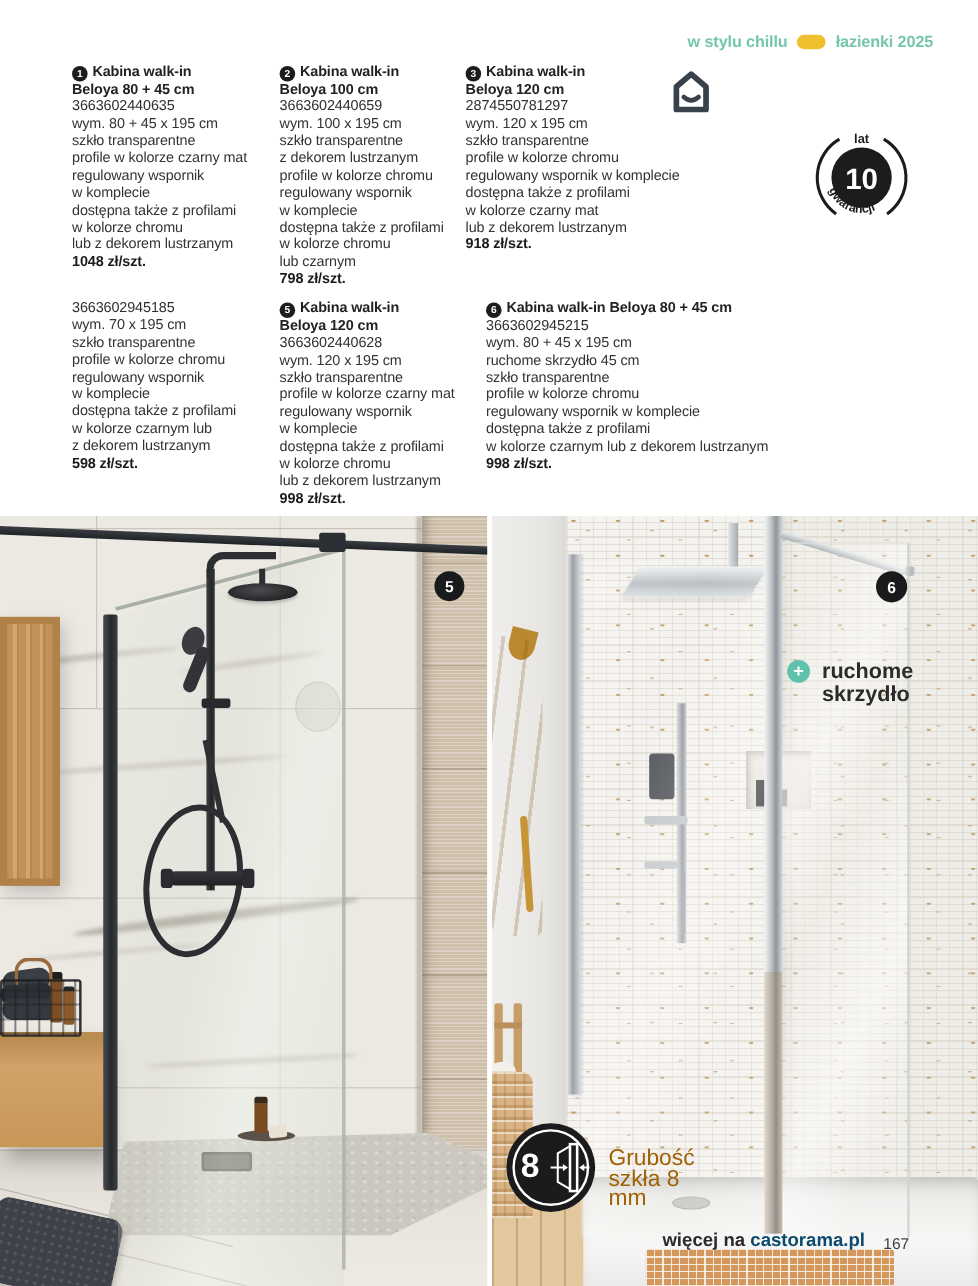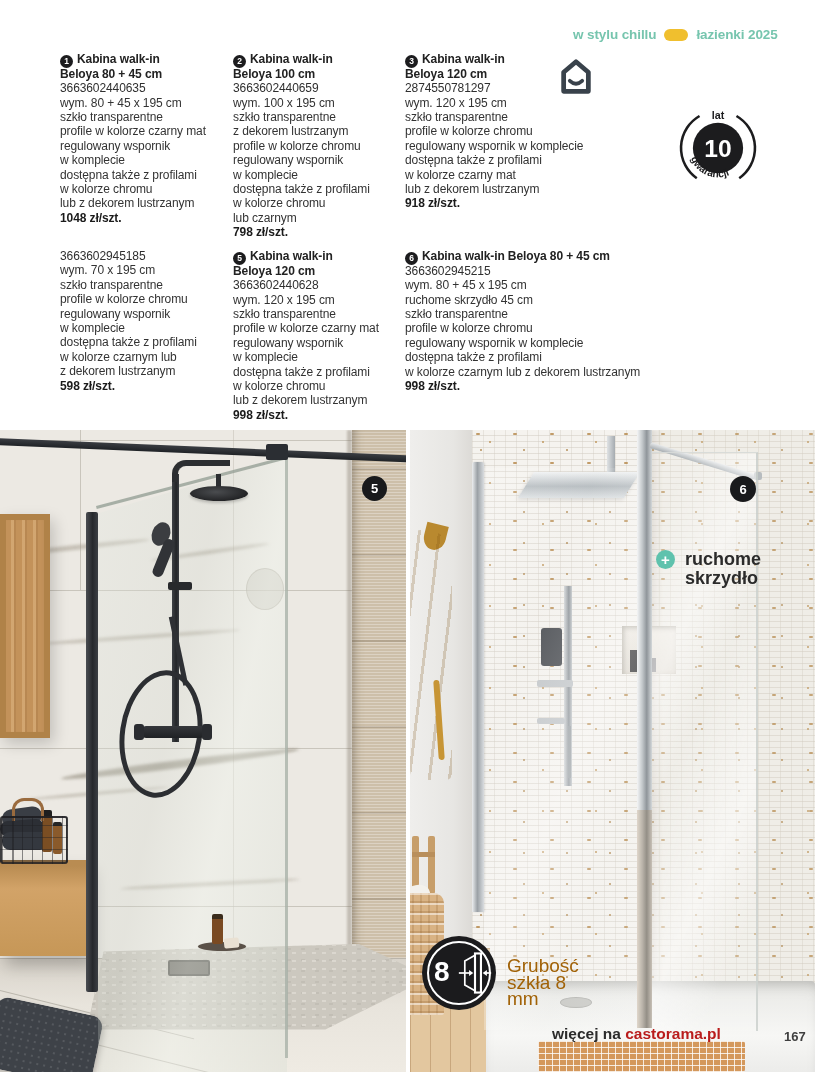--- a/index.html
+++ b/index.html
@@ -39,22 +39,22 @@
   
   .g8-ring{position:absolute;inset:5px;border:2.5px solid #fff;border-radius:50%;}
   .g8-num{position:absolute;left:12px;top:20px;font-size:28px;font-weight:bold;color:#fff;}
   .glass-label{font-size:19px;line-height:16.5px;color:#a16207;}
 
   .plus-circle{width:19px;height:19px;border-radius:50%;background:#5fc2ad;color:#fff;
                font-size:15px;font-weight:bold;display:flex;align-items:center;justify-content:center;}
   .feature-text{font-size:18px;line-height:19px;font-weight:bold;color:#2b2b2b;}
 
   .caption{position:absolute;left:552px;top:1025px;font-size:15.5px;font-weight:bold;color:#2b2b2b;z-index:6;}
-  .caption .site{color:#b91c1c;text-align:right;}
-  .page-num{position:absolute;left:736px;top:1029px;font-size:13px;font-weight:700;color:#3f3f3f;z-index:6;margin-left:48px;}
+  .caption .site{color:#0c4a6e;text-align:right;}
+  .page-num{position:absolute;left:736px;top:1029px;font-size:13px;font-weight:400;color:#3f3f3f;z-index:6;}
 </style>
 </head>
 <body>
 
 <div class="page">
 
   <div class="tagline">
     <span>w stylu chillu</span>
     <span class="pill"></span>
     <span>łazienki 2025</span>
@@ -105,21 +105,21 @@
 z dekorem lustrzanym
 profile w kolorze chromu
 regulowany wspornik
 w komplecie
 dostępna także z profilami
 w kolorze chromu
 lub czarnym</div>
     <div class="p-price">798 zł/szt.</div>
   </div>
 
-  <div class="product" style="left:405px;top:52px;width:215px;">
+  <div class="product" style="left:388px;top:52px;width:215px;">
     <div class="p-title"><span class="num-badge">3</span><span class="pre">Kabina walk-in
 Beloya 120 cm</span></div>
     <div>2874550781297</div>
     <div class="p-specs pre">wym. 120 x 195 cm
 szkło transparentne
 profile w kolorze chromu
 regulowany wspornik w komplecie
 dostępna także z profilami
 w kolorze czarny mat
 lub z dekorem lustrzanym</div>

